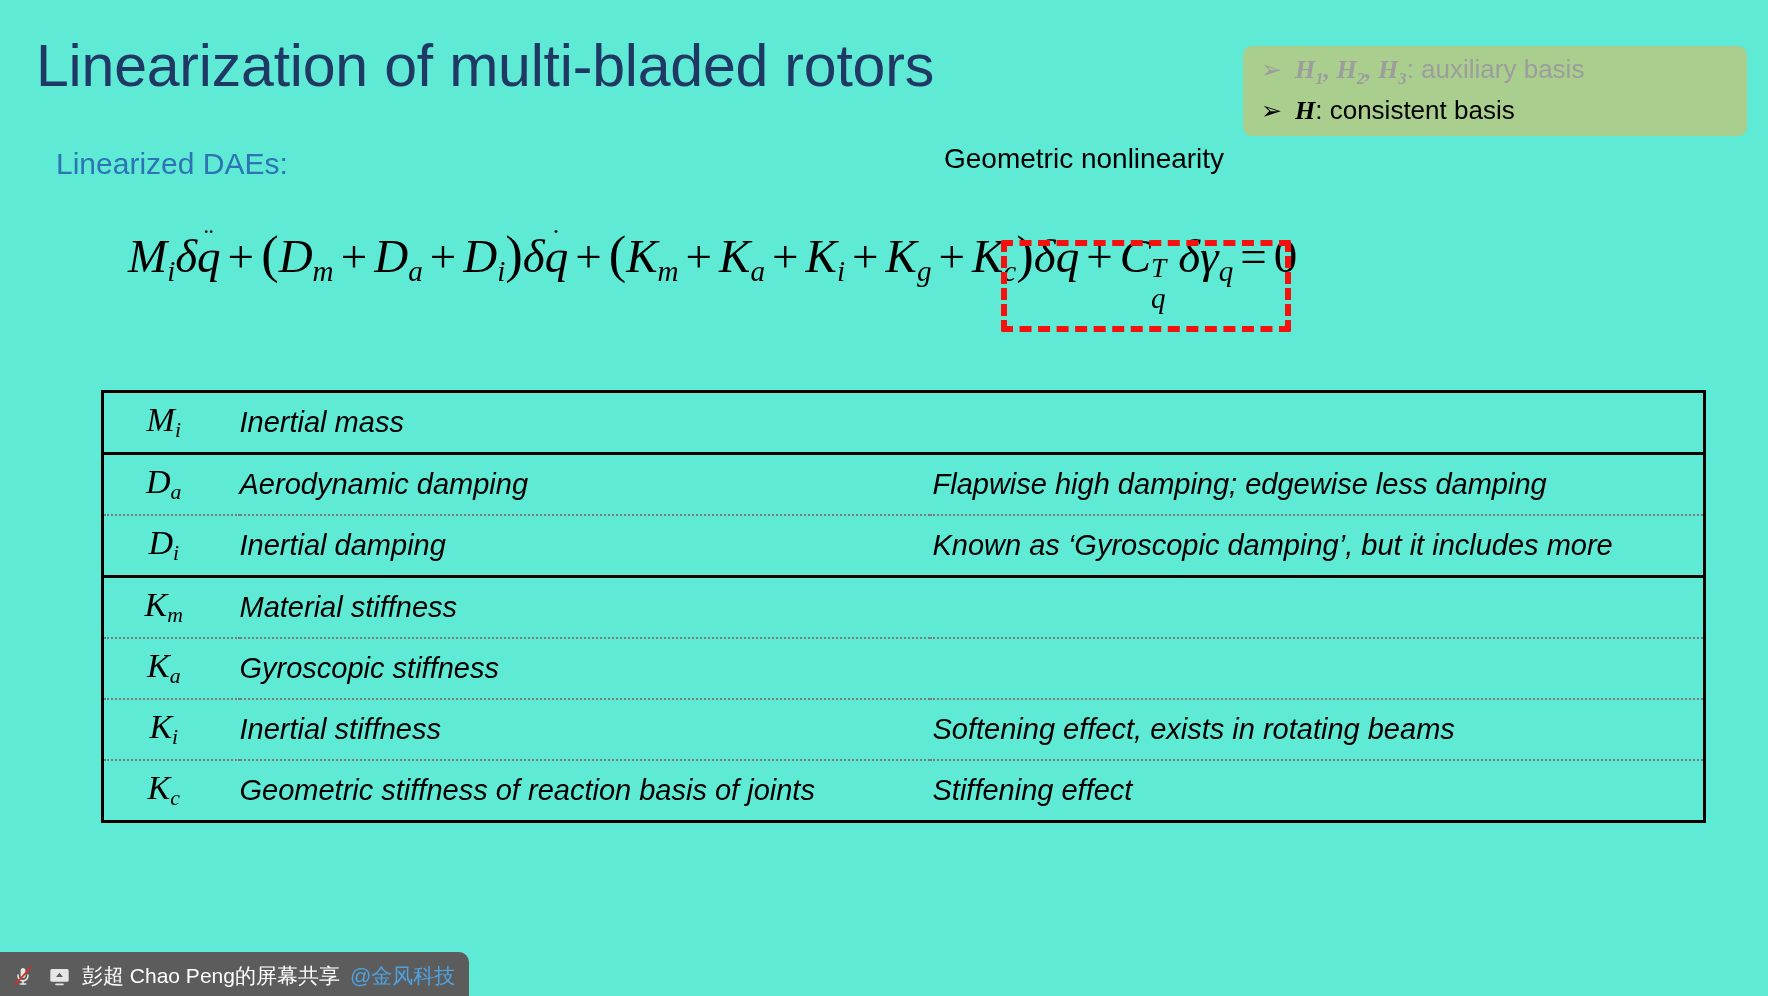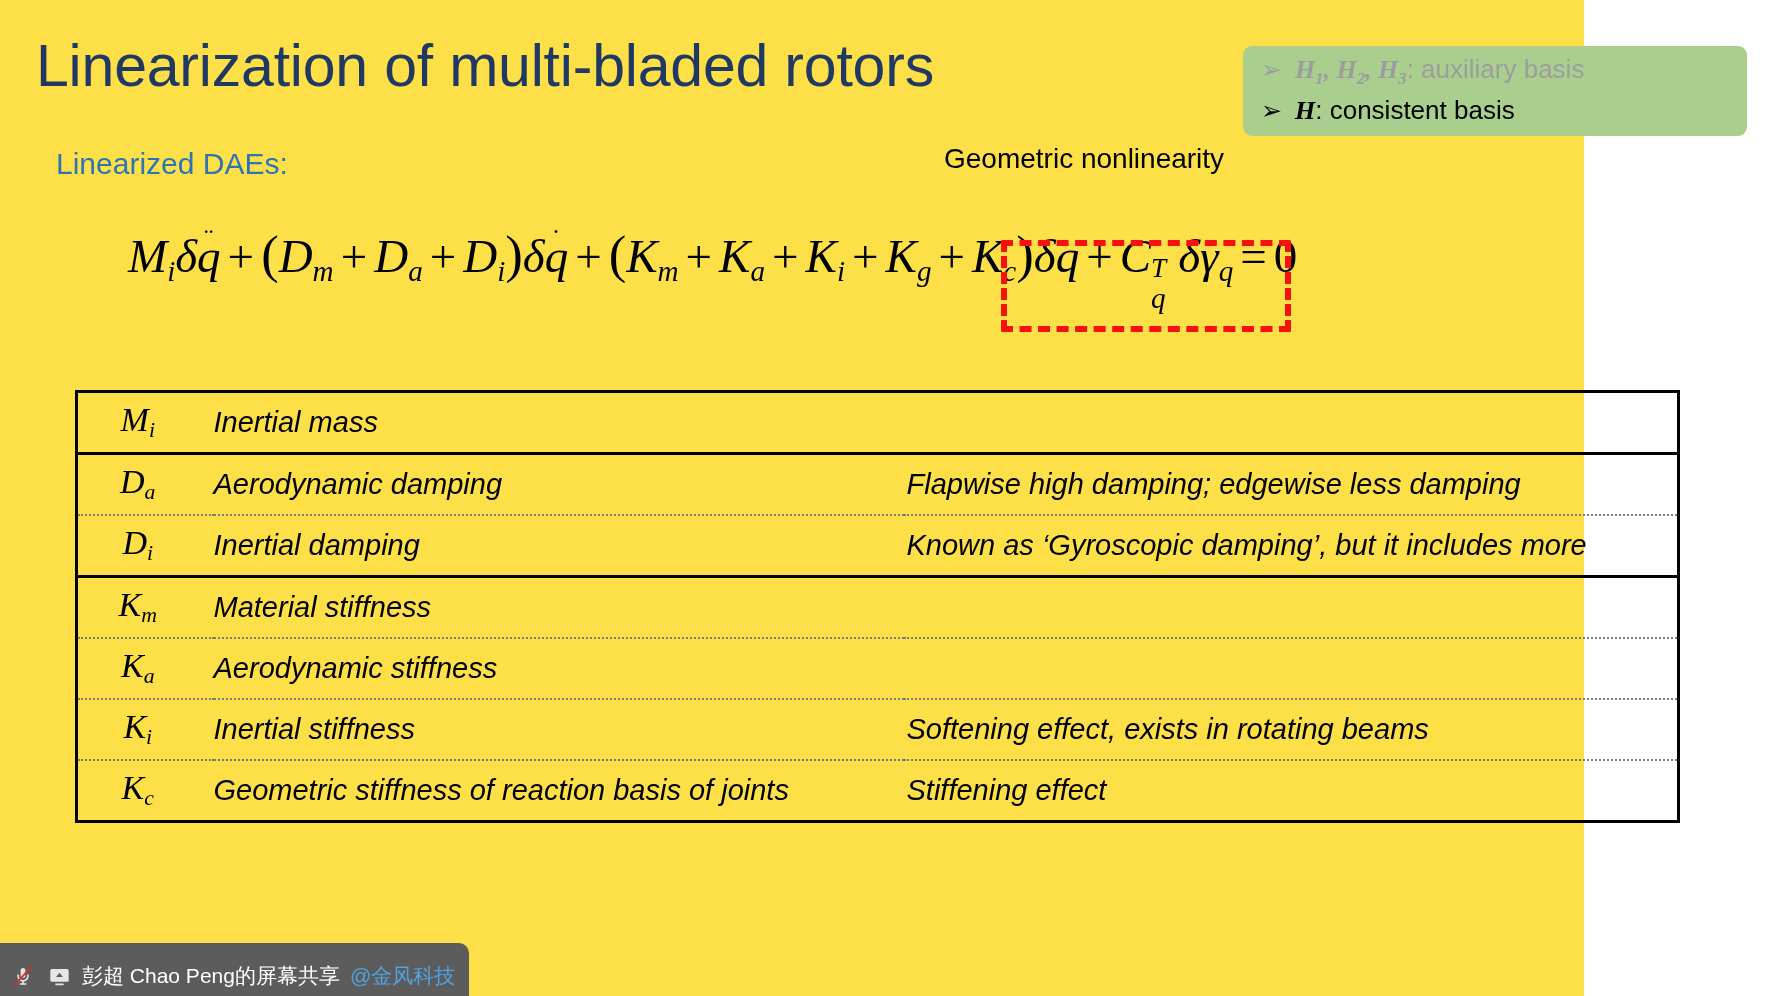--- a/index.html
+++ b/index.html
@@ -13,23 +13,23 @@
     position: relative;
     overflow: hidden;
     font-family: "Liberation Sans", sans-serif;
     -webkit-font-smoothing: antialiased;
   }
 
   
   #slide {
     position: absolute;
     left: 0; top: 0;
-    width: 1584px;
+    width: 1768px;
     height: 996px;
-    background: #fde047;
+    background: #5eead4;
   }
 
   
   #slide-title {
     position: absolute;
     left: 36px;
     top: 36px;
     font-size: 59px;
     line-height: 1.05;
     color: #1F3864;
@@ -149,21 +149,21 @@
     height: 92px;
     border: 6px dashed #F5110E;
     border-radius: 2px;
     box-sizing: border-box;
     pointer-events: none;
   }
 
   
   #symbol-table {
     position: absolute;
-    left: 75px;
+    left: 101px;
     top: 390px;
     width: 1602px;
     border-collapse: collapse;
     table-layout: fixed;
   }
   #symbol-table td {
     padding: 0;
     vertical-align: middle;
     height: 59px;
     color: #000000;
@@ -197,21 +197,21 @@
   tr.grp-top > td { border-top: 3px solid #000; }
   tr.grp-bottom > td { border-bottom: 3px solid #000; }
   tr.inner > td { border-top: 2px dotted #7b7b7b; }
 
   
   #share-bar {
     position: absolute;
     left: 0;
     bottom: 0;
     height: 40px;
-    padding: 13px 14px 0 10px;
+    padding: 4px 14px 0 10px;
     background: #5C5C5C;
     border-radius: 0 10px 0 0;
     display: flex;
     align-items: center;
     gap: 10px;
     white-space: nowrap;
   }
   #share-bar .bar-icon {
     display: inline-flex;
     align-items: center;
@@ -280,21 +280,21 @@
         <td class="note-cell">Known as ‘Gyroscopic damping’, but it includes more</td>
       </tr>
 
       <tr class="grp-top">
         <td class="sym-cell">K<sub>m</sub></td>
         <td class="desc-cell">Material stiffness</td>
         <td class="note-cell"></td>
       </tr>
       <tr class="inner">
         <td class="sym-cell">K<sub>a</sub></td>
-        <td class="desc-cell">Aerodynamic stiffness</td>
+        <td class="desc-cell">Gyroscopic stiffness</td>
         <td class="note-cell"></td>
       </tr>
       <tr class="inner">
         <td class="sym-cell">K<sub>i</sub></td>
         <td class="desc-cell">Inertial stiffness</td>
         <td class="note-cell">Softening effect, exists in rotating beams</td>
       </tr>
       <tr class="inner grp-bottom">
         <td class="sym-cell">K<sub>c</sub></td>
         <td class="desc-cell">Geometric stiffness of reaction basis of joints</td>

